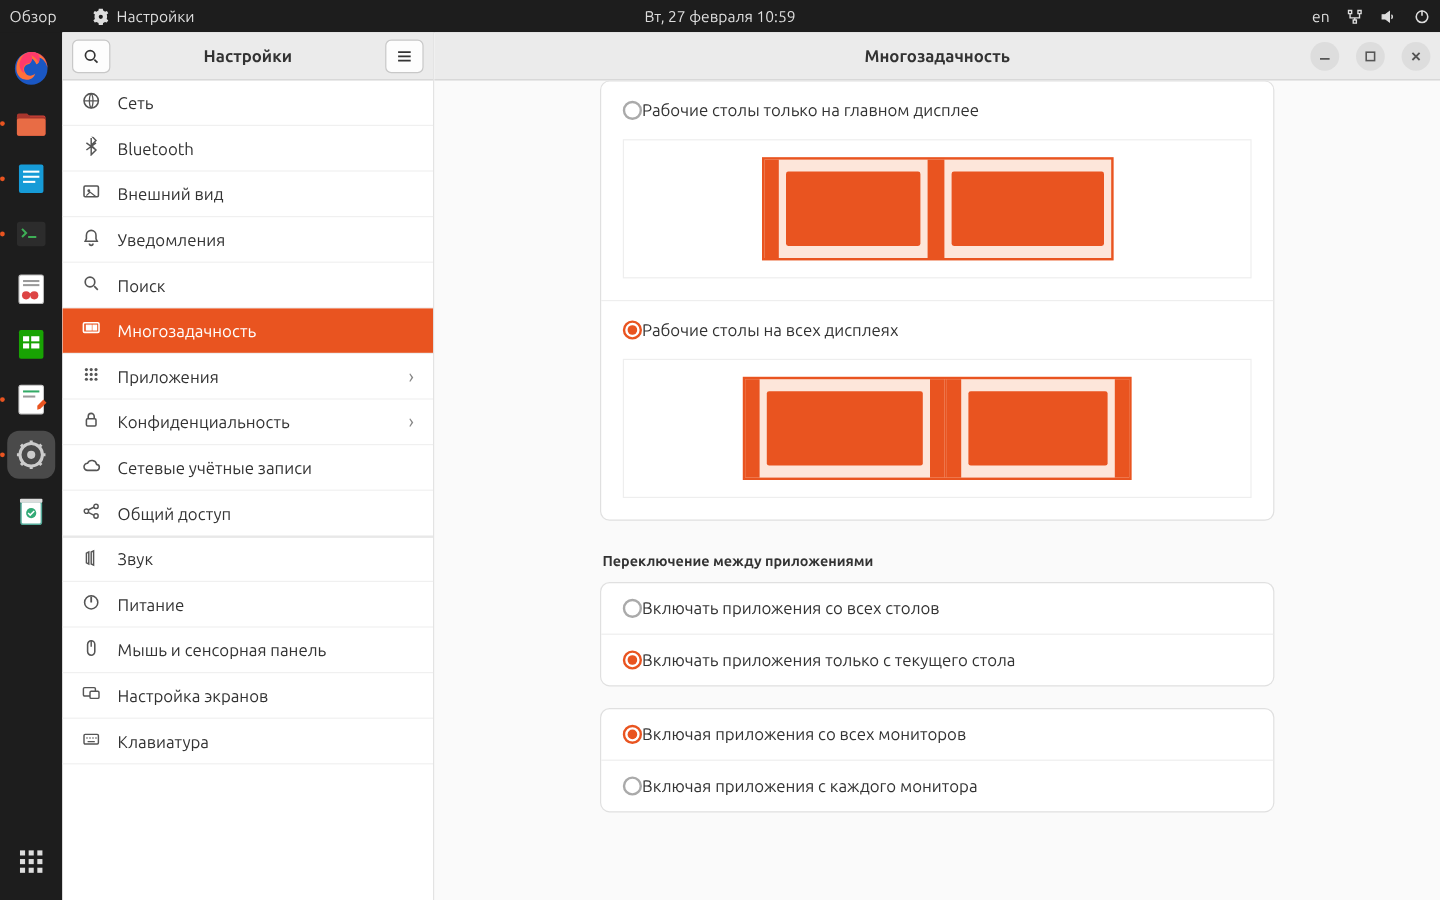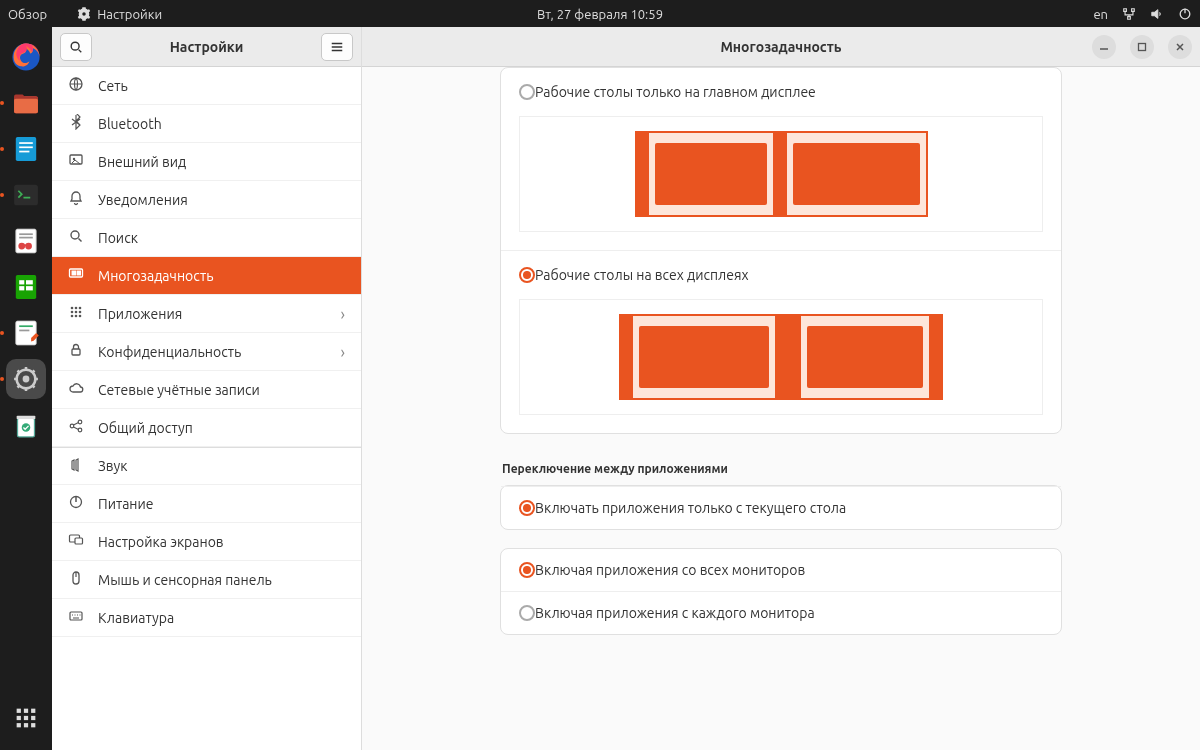--- a/index.html
+++ b/index.html
@@ -293,31 +293,31 @@
         </div>
         <div class="sidebar-item">
           <span style="color: rgb(85, 85, 85);"><svg viewBox="0 0 16 16">
               <circle cx="8" cy="8" r="5.5" fill="none" stroke="#555" stroke-width="1.3"></circle>
               <path d="M8 3v5" stroke="#555" stroke-width="1.5"></path>
             </svg></span>
           <span>Питание</span>
         </div>
         <div class="sidebar-item">
           <span style="color: rgb(85, 85, 85);"><svg viewBox="0 0 16 16">
+              <rect x="5" y="2" width="6" height="12" rx="3" fill="none" stroke="#555" stroke-width="1.3"></rect>
+              <path d="M8 2v5" stroke="#555" stroke-width="1.2"></path>
+            </svg></span>
+          <span>Мышь и сенсорная панель</span>
+        </div>
+        <div class="sidebar-item">
+          <span style="color: rgb(85, 85, 85);"><svg viewBox="0 0 16 16">
               <rect x="1.5" y="3" width="10" height="7" rx="1" fill="none" stroke="#555" stroke-width="1.2"></rect>
               <rect x="7" y="6" width="7.5" height="6" rx="1" fill="#fff" stroke="#555" stroke-width="1.2"></rect>
             </svg></span>
           <span>Настройка экранов</span>
-        </div>
-        <div class="sidebar-item">
-          <span style="color: rgb(85, 85, 85);"><svg viewBox="0 0 16 16">
-              <rect x="5" y="2" width="6" height="12" rx="3" fill="none" stroke="#555" stroke-width="1.3"></rect>
-              <path d="M8 2v5" stroke="#555" stroke-width="1.2"></path>
-            </svg></span>
-          <span>Мышь и сенсорная панель</span>
         </div>
         <div class="sidebar-item">
           <span style="color: rgb(85, 85, 85);"><svg viewBox="0 0 16 16">
               <rect x="2" y="4" width="12" height="8" rx="1" fill="none" stroke="#555" stroke-width="1.2"></rect>
               <path d="M4 7h1M6.5 7h1M9 7h1M11.5 7h1M5 10h6" stroke="#555" stroke-width="1.2"></path>
             </svg></span>
           <span>Клавиатура</span>
         </div>
       </div>
   </div>
@@ -380,20 +380,24 @@
                   <div class="ill-block" style="flex:1"></div>
                   <div class="ill-strip"></div>
                 </div>
             </div>
           </div>
         </div>
 
         <div class="section-title">Переключение между приложениями</div>
 
         <div class="option-card compact">
+          <div class="option-row">
+            <span class="radio" id="as1"></span>
+            <span>Включать приложения со всех столов</span>
+          </div>
           <hr>
           <div class="option-row">
             <span class="radio checked" id="as2"></span>
             <span>Включать приложения только с текущего стола</span>
           </div>
         </div>
 
         <div class="group-gap"></div>
 
         <div class="option-card compact">

